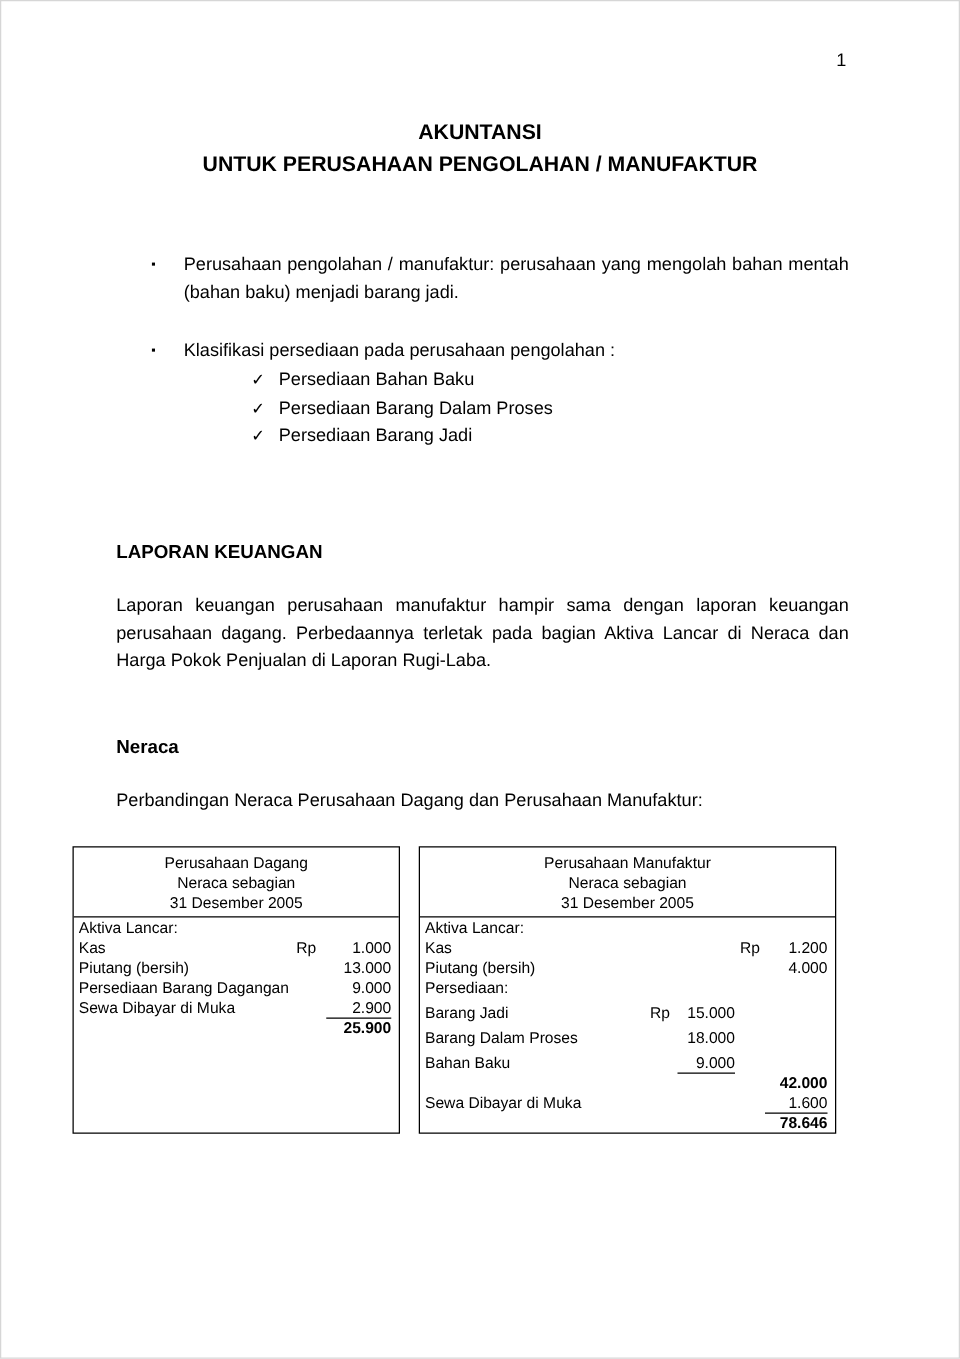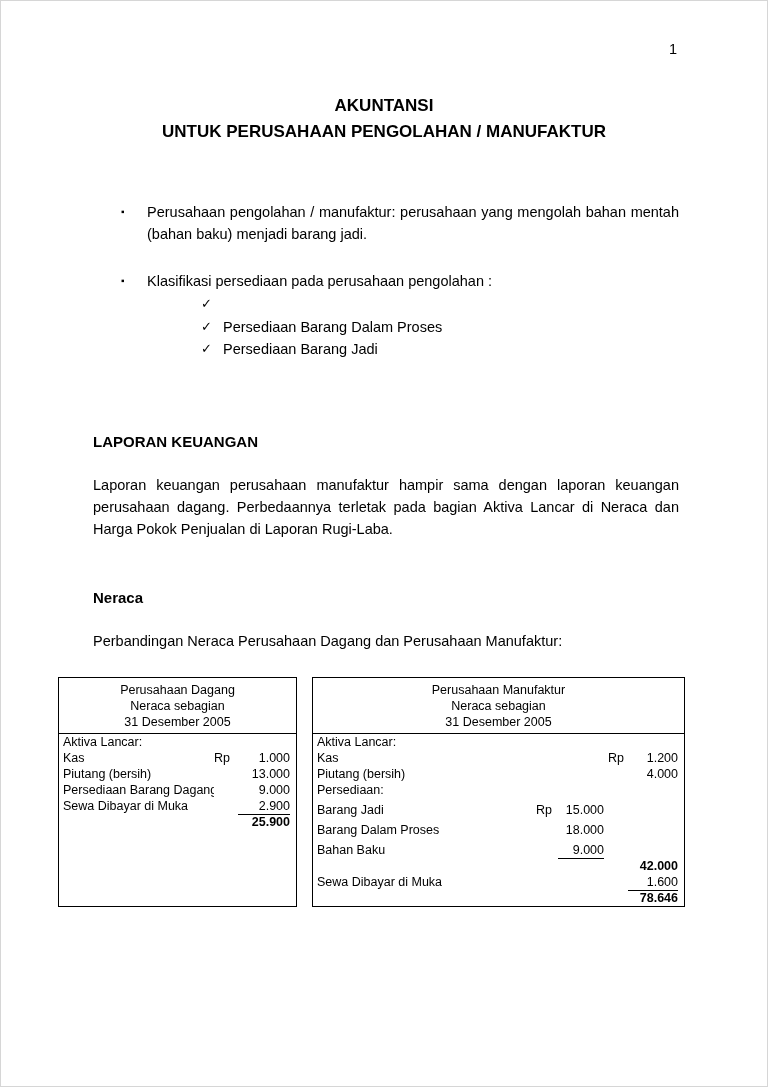--- a/index.html
+++ b/index.html
@@ -65,22 +65,22 @@
     margin:25px 0 0 57px;
     display:flex; gap:15px;
     align-items:flex-start;
   }
   .tbox {
     border:1px solid #000;
     height:230px;
     font-size:12.5px;
     background:#fff;
   }
-  .tbox.dagang { width:239px; }
-  .tbox.manufaktur { width:373px; }
+  .tbox.dagang { width:262px; }
+  .tbox.manufaktur { width:334px; }
   .thead {
     text-align:center;
     line-height:16px;
     padding:4px 4px 3px 4px;
     border-bottom:1px solid #000;
   }
   .tbody { padding:1px 6px 0 4px; }
   .trow { display:flex; line-height:15.5px; height:16px; }
   .trow.tall { height:20px; padding-top:4px; }
   .tl { flex:1; white-space:nowrap; overflow:hidden; }
@@ -112,20 +112,21 @@
   </div>
 
   <div class="bullet-item second">
     <span class="bullet-marker">▪</span>
     <span class="bullet-text">Klasifikasi persediaan pada perusahaan pengolahan :</span>
   </div>
 
   <div class="check-list">
     <div class="check-item">
       <span class="check-marker">✓</span>
+      <span class="check-text">Persediaan Bahan Baku</span>
     </div>
     <div class="check-item">
       <span class="check-marker">✓</span>
       <span class="check-text">Persediaan Barang Dalam Proses</span>
     </div>
     <div class="check-item">
       <span class="check-marker">✓</span>
       <span class="check-text">Persediaan Barang Jadi</span>
     </div>
   </div>

